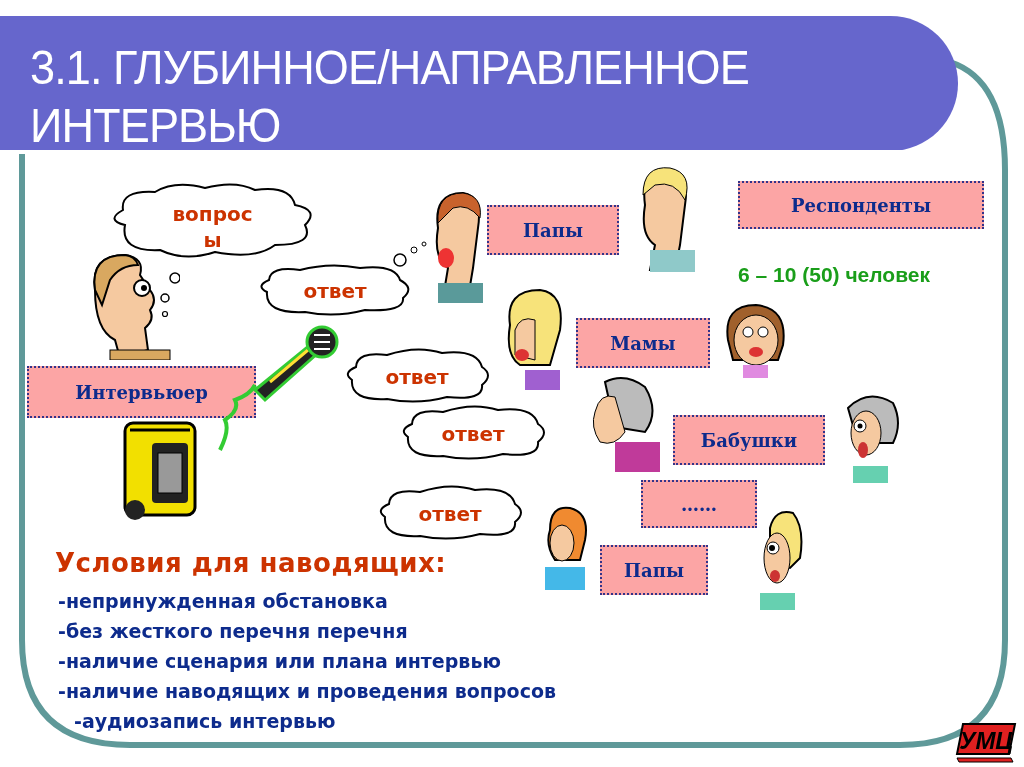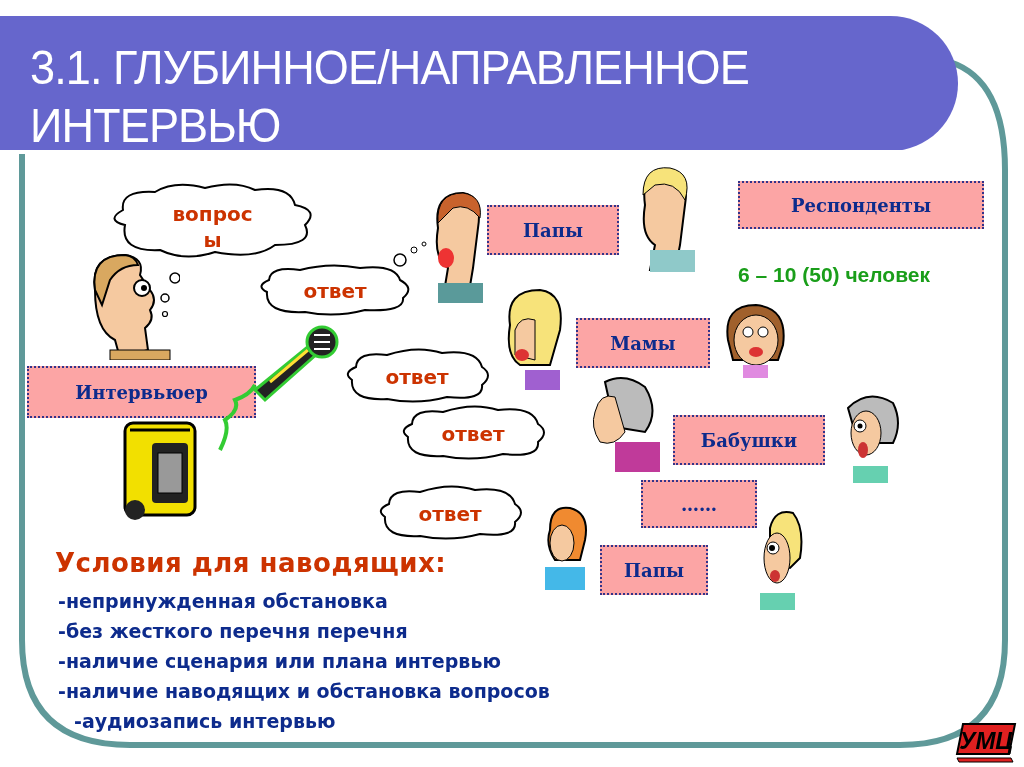--- a/index.html
+++ b/index.html
@@ -176,20 +176,20 @@
 <div class="label-box" style="left:487px;top:205px;width:128px;height:46px;">Папы</div>
 <div class="label-box" style="left:576px;top:318px;width:130px;height:46px;">Мамы</div>
 <div class="label-box" style="left:673px;top:415px;width:148px;height:46px;">Бабушки</div>
 <div class="label-box" style="left:641px;top:480px;width:112px;height:44px;">……</div>
 <div class="label-box" style="left:600px;top:545px;width:104px;height:46px;">Папы</div>
 
 <div class="cond-title">Условия для наводящих:</div>
 <div class="cond-item" style="top:586px;">-непринужденная обстановка</div>
 <div class="cond-item" style="top:616px;">-без жесткого перечня перечня</div>
 <div class="cond-item" style="top:646px;">-наличие сценария или плана интервью</div>
-<div class="cond-item" style="top:676px;">-наличие наводящих и обстановка вопросов</div>
+<div class="cond-item" style="top:676px;">-наличие наводящих и проведения вопросов</div>
 <div class="cond-item" style="top:706px;margin-left:16px;">-аудиозапись интервью</div>
 
 <svg class="logo" width="62" height="42" viewBox="0 0 62 42">
   <path d="M8 2 L60 2 L54 32 L2 32 Z" fill="#e02020" stroke="#000" stroke-width="2"></path>
   <text x="31" y="27" text-anchor="middle" font-family="Liberation Sans, sans-serif" font-weight="bold" font-style="italic" font-size="24" fill="#000">УМЦ</text>
   <path d="M2 36 L56 36 L58 40 L4 40 Z" fill="#e02020" stroke="#000"></path>
 </svg>
 
 </body></html>

